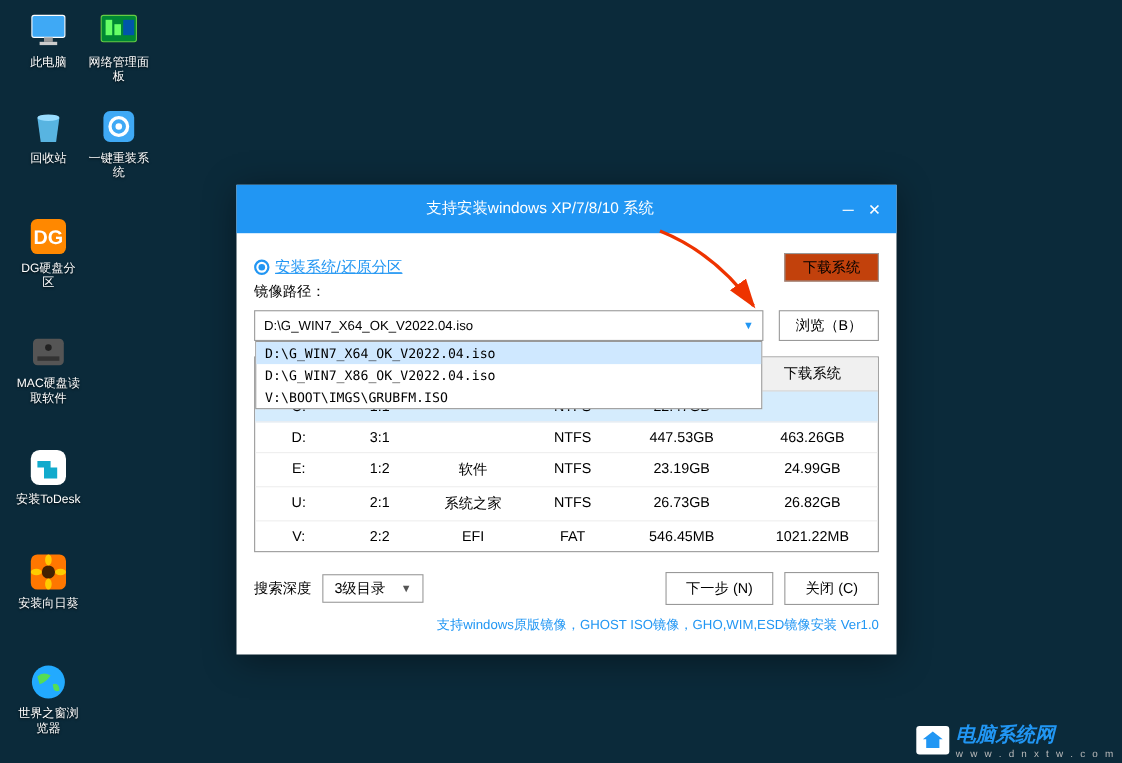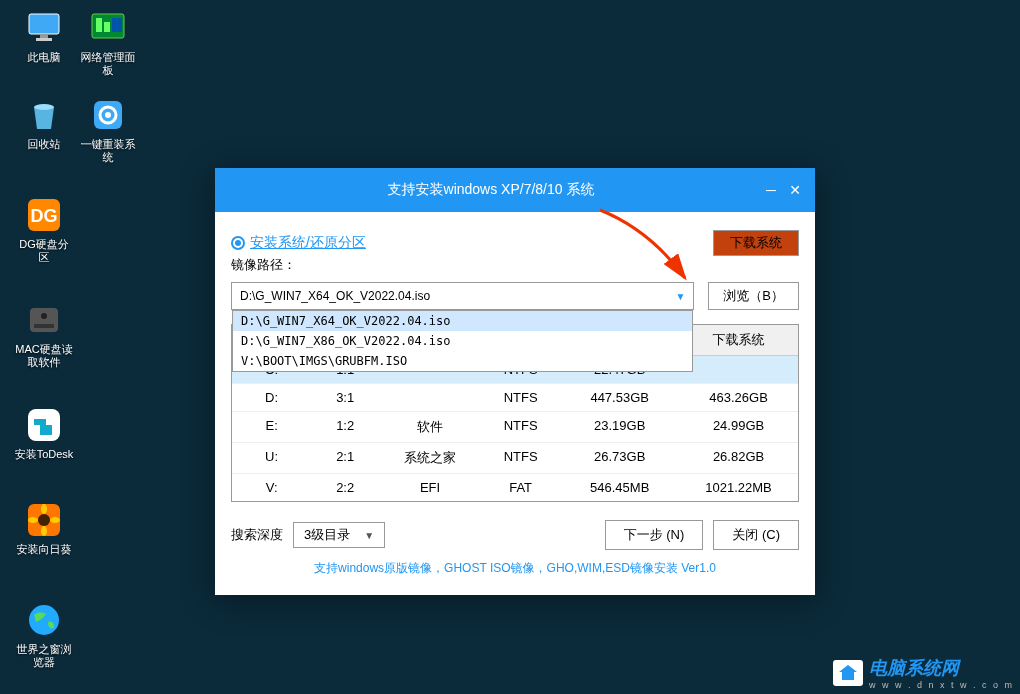--- a/index.html
+++ b/index.html
@@ -45,21 +45,21 @@
     .table .row.hl { background: #d5ecfd; }
     .table .cell { padding: 6px 4px; text-align: center; }
     .w1 { width: 14%; } .w2 { width: 12%; } .w3 { width: 18%; } .w4 { width: 14%; } .w5 { width: 21%; } .w6 { width: 21%; }
     
     .search-row { display: flex; align-items: center; margin-top: 18px; gap: 10px; font-size: 13px; }
     .depth-sel { border: 1px solid #999; padding: 3px 10px; display: flex; align-items: center; gap: 14px; cursor: pointer; }
     .depth-sel .tri { font-size: 10px; color: #555; }
     .search-row .spacer { flex: 1; }
     .bottom-btn { border: 1px solid #999; padding: 5px 18px; background: #fff; cursor: pointer; font-size: 13px; }
     
-    .footer { text-align: center; color: #2196f3; font-size: 12px; padding: 10px 0 8px; }
+    .footer { text-align: right; color: #2196f3; font-size: 12px; padding: 10px 0 8px; }
     
     .red-arrow { position: absolute; left: 590px; top: 200px; pointer-events: none; z-index: 20; }
     
     .watermark { position: absolute; right: 6px; bottom: 4px; display: flex; align-items: center; gap: 6px; }
     .watermark .wm-logo { width: 30px; height: 26px; background: #fff; border-radius: 3px; display: flex; align-items: center; justify-content: center; }
     .watermark .wm-text { color: #2196f3; font-size: 18px; font-weight: bold; font-style: italic; }
     .watermark .wm-url { color: #bbb; font-size: 9px; letter-spacing: 2px; }
   </style>
 </head>
 <body>

